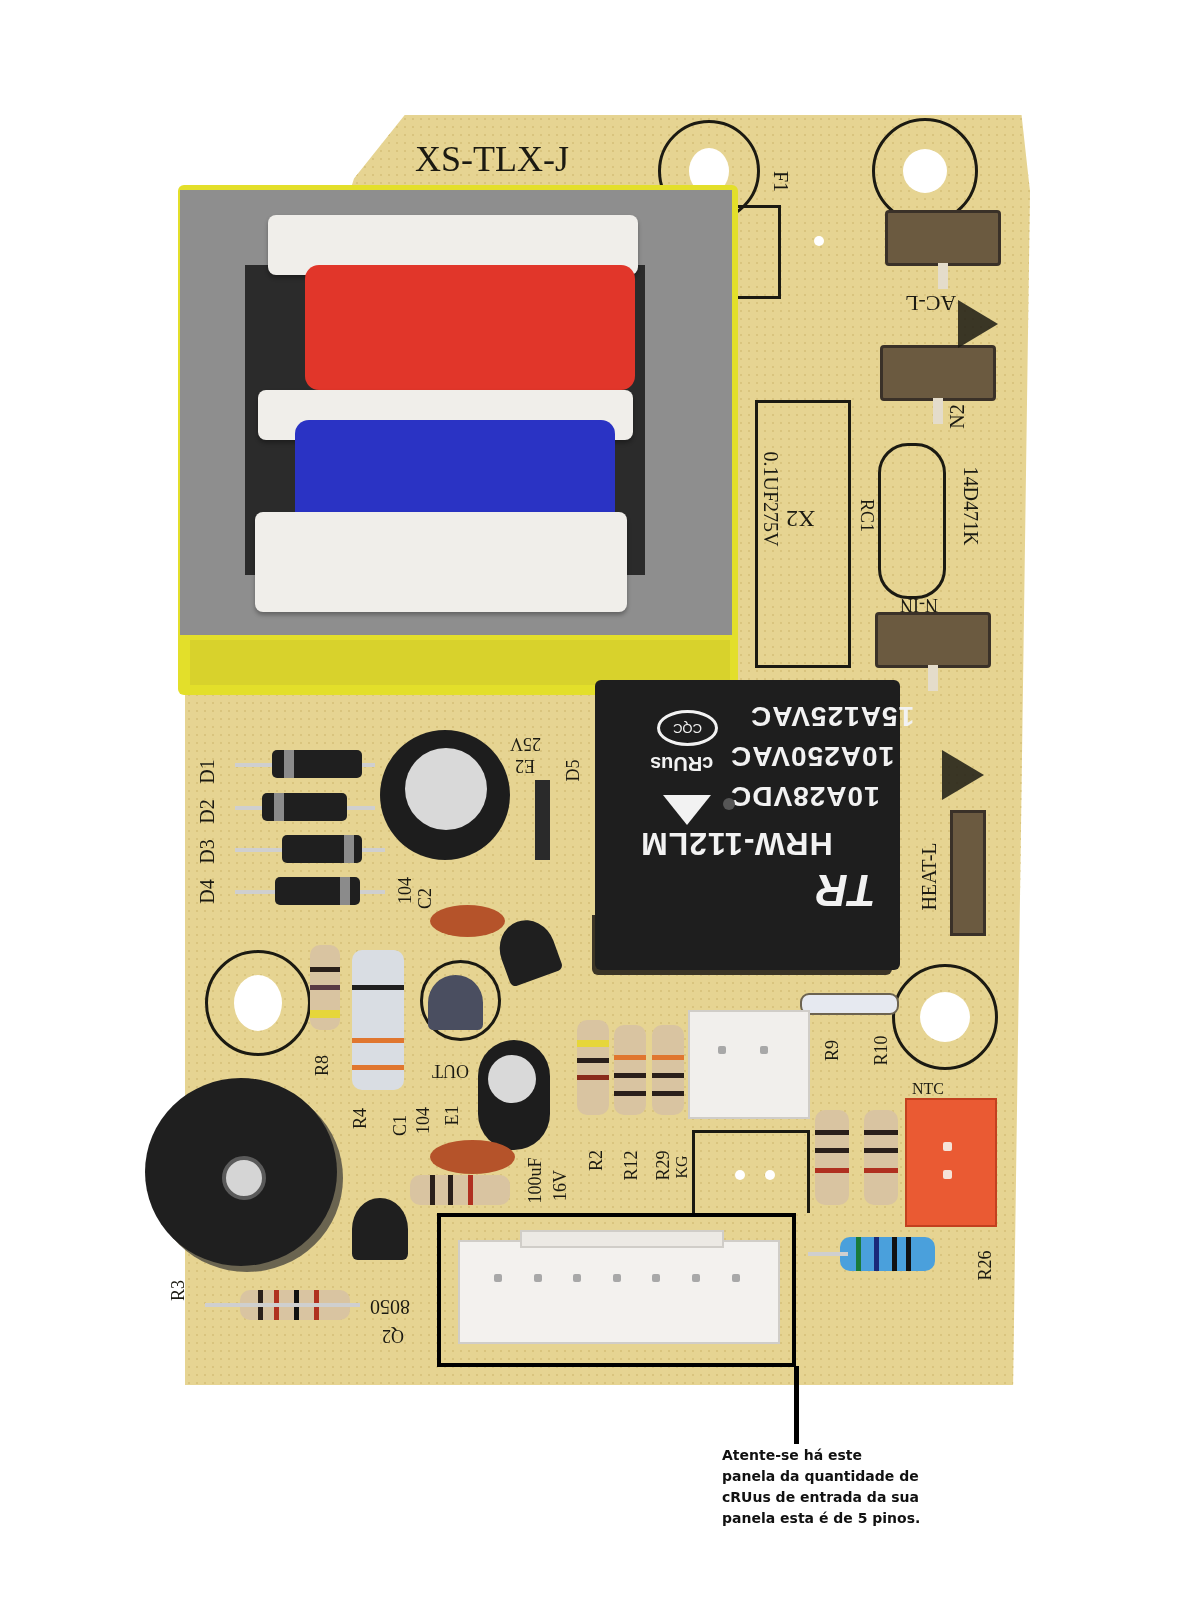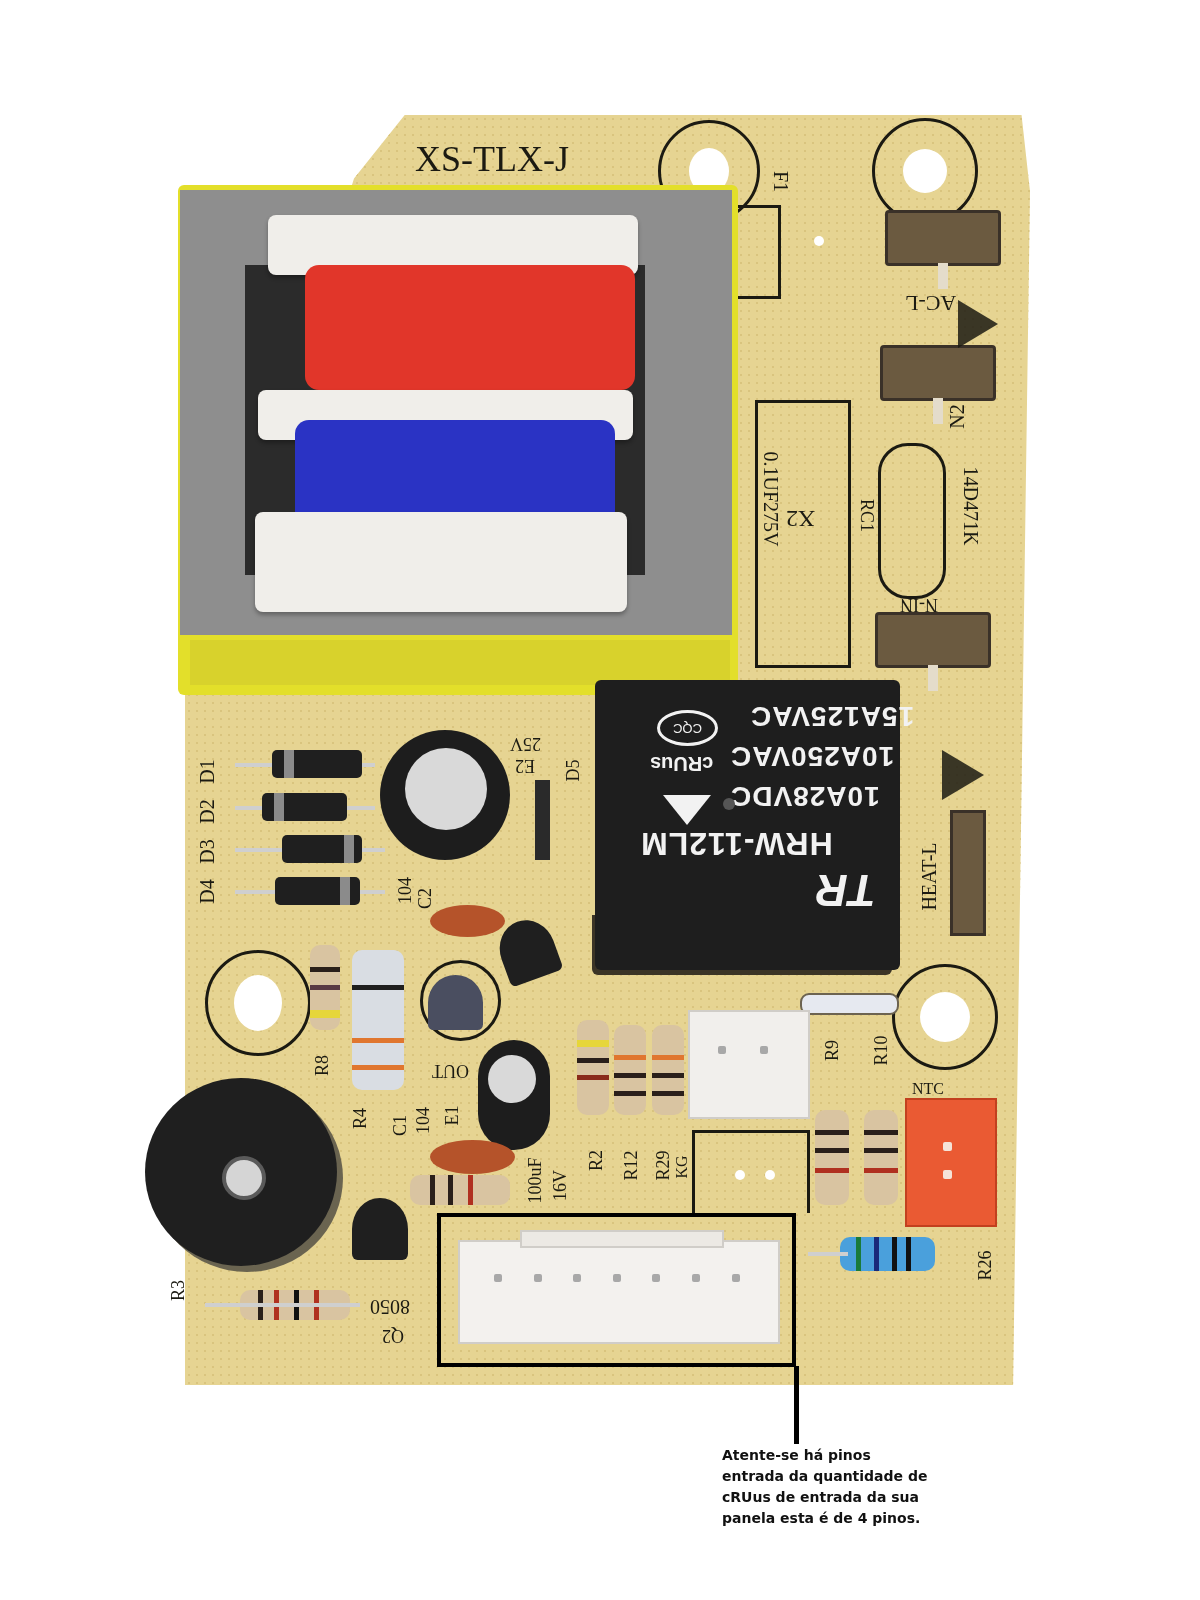--- a/index.html
+++ b/index.html
@@ -278,17 +278,17 @@
   <div class="pin" style="left:113px; top:32px;"></div>
   <div class="pin" style="left:153px; top:32px;"></div>
   <div class="pin" style="left:192px; top:32px;"></div>
   <div class="pin" style="left:232px; top:32px;"></div>
   <div class="pin" style="left:272px; top:32px;"></div>
 </div>
 
 <div class="callout-box"></div>
 <div class="callout-line"></div>
 <div class="callout-text">
-  <div>Atente-se há pinos</div>
-  <div>entrada da quantidade de</div>
+  <div>Atente-se há este</div>
+  <div>panela da quantidade de</div>
   <div>cRUus de entrada da sua</div>
-  <div>panela esta é de 4 pinos.</div>
+  <div>panela esta é de 5 pinos.</div>
 </div>
 
 </body></html>

